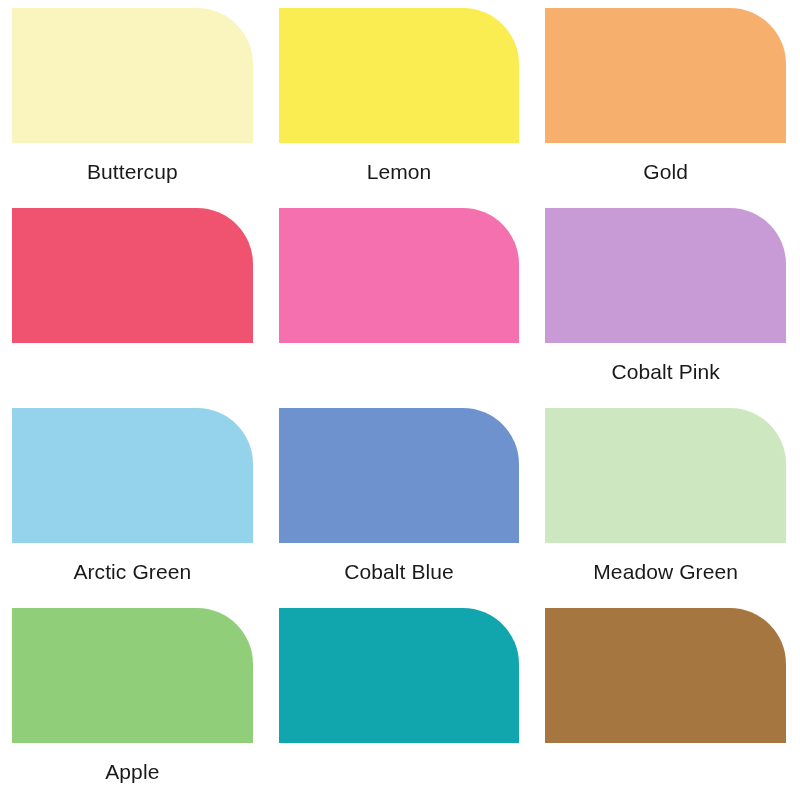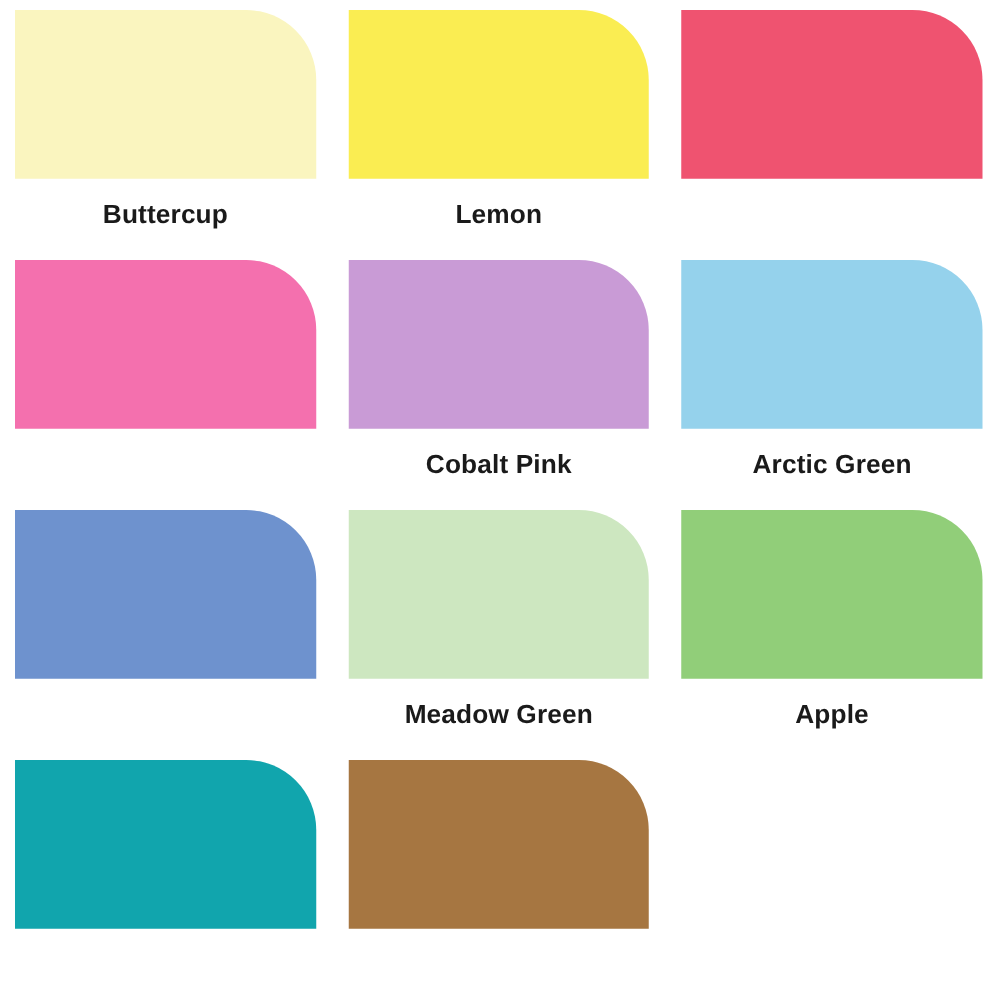--- a/index.html
+++ b/index.html
@@ -48,52 +48,57 @@
   }
 
   .swatch-label {
     margin-top: 16px;
     text-align: center;
     font-family: "Liberation Sans", sans-serif;
     font-size: 21px;
     line-height: 26px;
     color: #1a1a1a;
     letter-spacing: 0.1px;
-    font-weight: 700;
+    font-weight: 400;
     white-space: nowrap;
   }
 </style>
 </head>
 <body>
 
 <div id="swatch-grid">
     <div class="swatch-cell">
       <div class="swatch-chip" style="background-color: rgb(250, 245, 191);"></div>
       <div class="swatch-label">Buttercup</div>
     </div>
     <div class="swatch-cell">
       <div class="swatch-chip" style="background-color: rgb(250, 237, 82);"></div>
       <div class="swatch-label">Lemon</div>
+    </div>
+    <div class="swatch-cell">
+      <div class="swatch-chip" style="background-color: rgb(247, 175, 110);"></div>
+      <div class="swatch-label">Gold</div>
     </div>
     <div class="swatch-cell">
       <div class="swatch-chip" style="background-color: rgb(239, 83, 112);"></div>
     </div>
     <div class="swatch-cell">
       <div class="swatch-chip" style="background-color: rgb(244, 112, 174);"></div>
     </div>
     <div class="swatch-cell">
       <div class="swatch-chip" style="background-color: rgb(201, 155, 214);"></div>
       <div class="swatch-label">Cobalt Pink</div>
     </div>
     <div class="swatch-cell">
       <div class="swatch-chip" style="background-color: rgb(149, 210, 236);"></div>
       <div class="swatch-label">Arctic Green</div>
     </div>
     <div class="swatch-cell">
       <div class="swatch-chip" style="background-color: rgb(110, 146, 206);"></div>
+      <div class="swatch-label">Cobalt Blue</div>
     </div>
     <div class="swatch-cell">
       <div class="swatch-chip" style="background-color: rgb(205, 231, 192);"></div>
       <div class="swatch-label">Meadow Green</div>
     </div>
     <div class="swatch-cell">
       <div class="swatch-chip" style="background-color: rgb(145, 206, 121);"></div>
       <div class="swatch-label">Apple</div>
     </div>
     <div class="swatch-cell">

